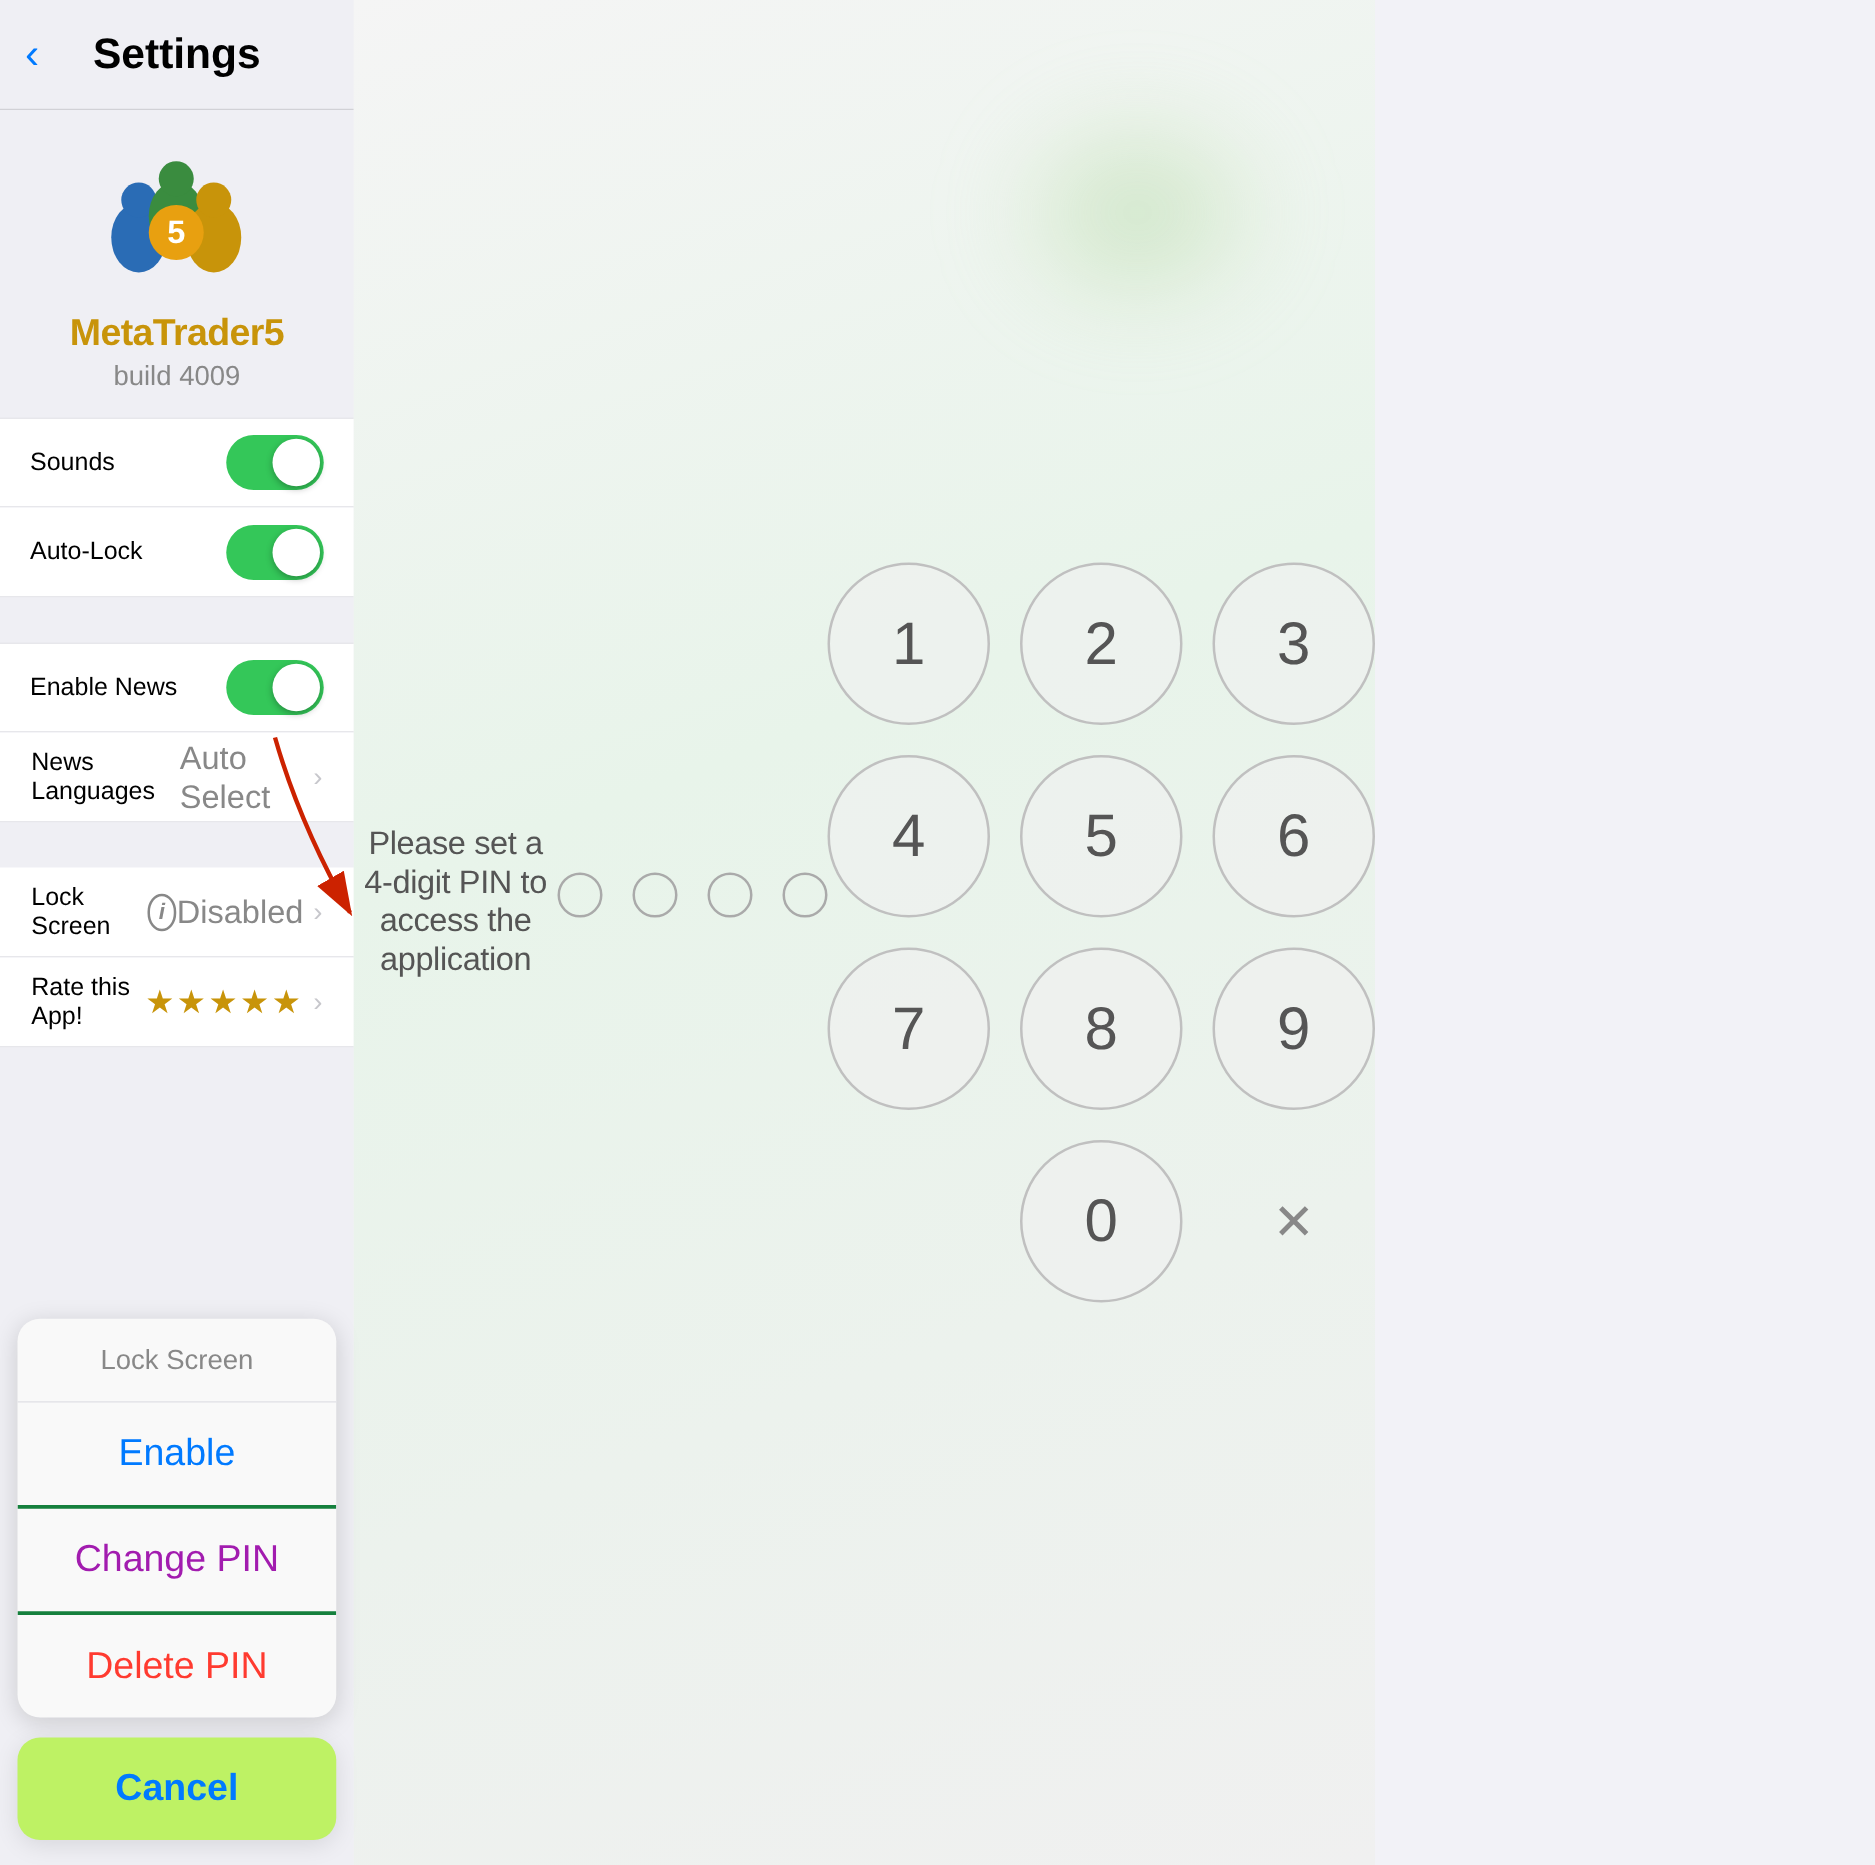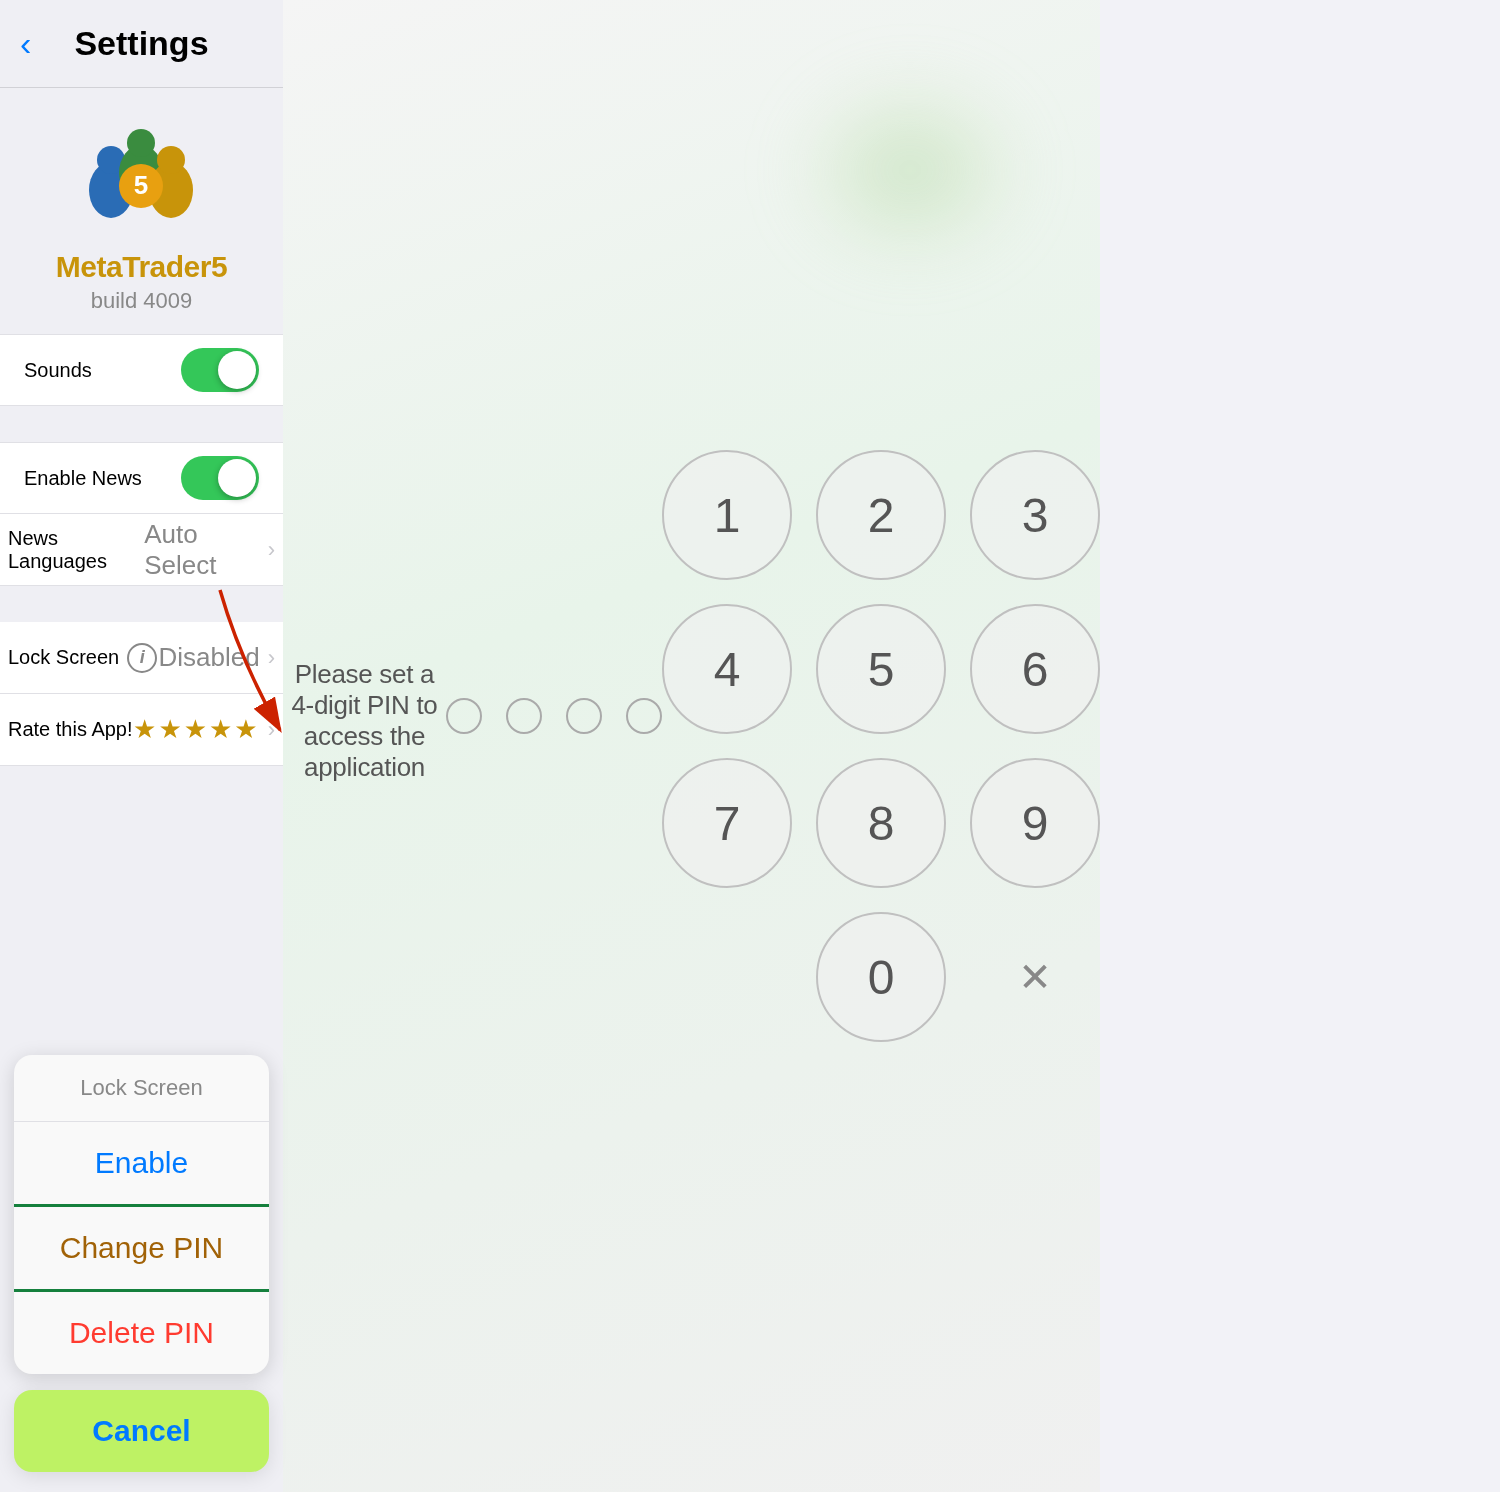--- a/index.html
+++ b/index.html
@@ -134,21 +134,21 @@
     .separator-row {
       height: 36px;
       background: #efeff4;
     }
 
     .setting-row-detail {
       display: flex;
       align-items: center;
       justify-content: space-between;
       background: #fff;
-      padding: 0 8px;
+      padding: 0 25px;
       height: 72px;
       border-bottom: 1px solid #e0e0e5;
     }
 
     .detail-right {
       display: flex;
       align-items: center;
       color: #888;
       font-size: 26px;
     }
@@ -217,21 +217,21 @@
       font-size: 30px;
       border-bottom: 3px solid #15803d;
       cursor: pointer;
     }
 
     .action-item:last-child {
       border-bottom: none;
     }
 
     .action-enable { color: #007aff; }
-    .action-change { color: #a16207; }
+    .action-change { color: #a21caf; }
     .action-delete { color: #ff3b30; }
 
     .action-cancel {
       background: #bef264;
       border-radius: 18px;
       text-align: center;
       padding: 24px;
       font-size: 30px;
       color: #007aff;
       font-weight: 600;
@@ -361,20 +361,24 @@
       <span>MetaTrader</span><span style="color:#c8940a;font-weight:800;">5</span>
     </div>
     <div class="build-info">build 4009</div>
   </div>
 
   <div class="settings-list">
 
     <div class="section">
       <div class="setting-row">
         <span class="setting-label">Sounds</span>
+        <div class="toggle"></div>
+      </div>
+      <div class="setting-row">
+        <span class="setting-label">Auto-Lock</span>
         <div class="toggle"></div>
       </div>
     </div>
 
     <div class="separator-row"></div>
 
     <div class="section">
       <div class="setting-row">
         <span class="setting-label">Enable News</span>
         <div class="toggle"></div>

